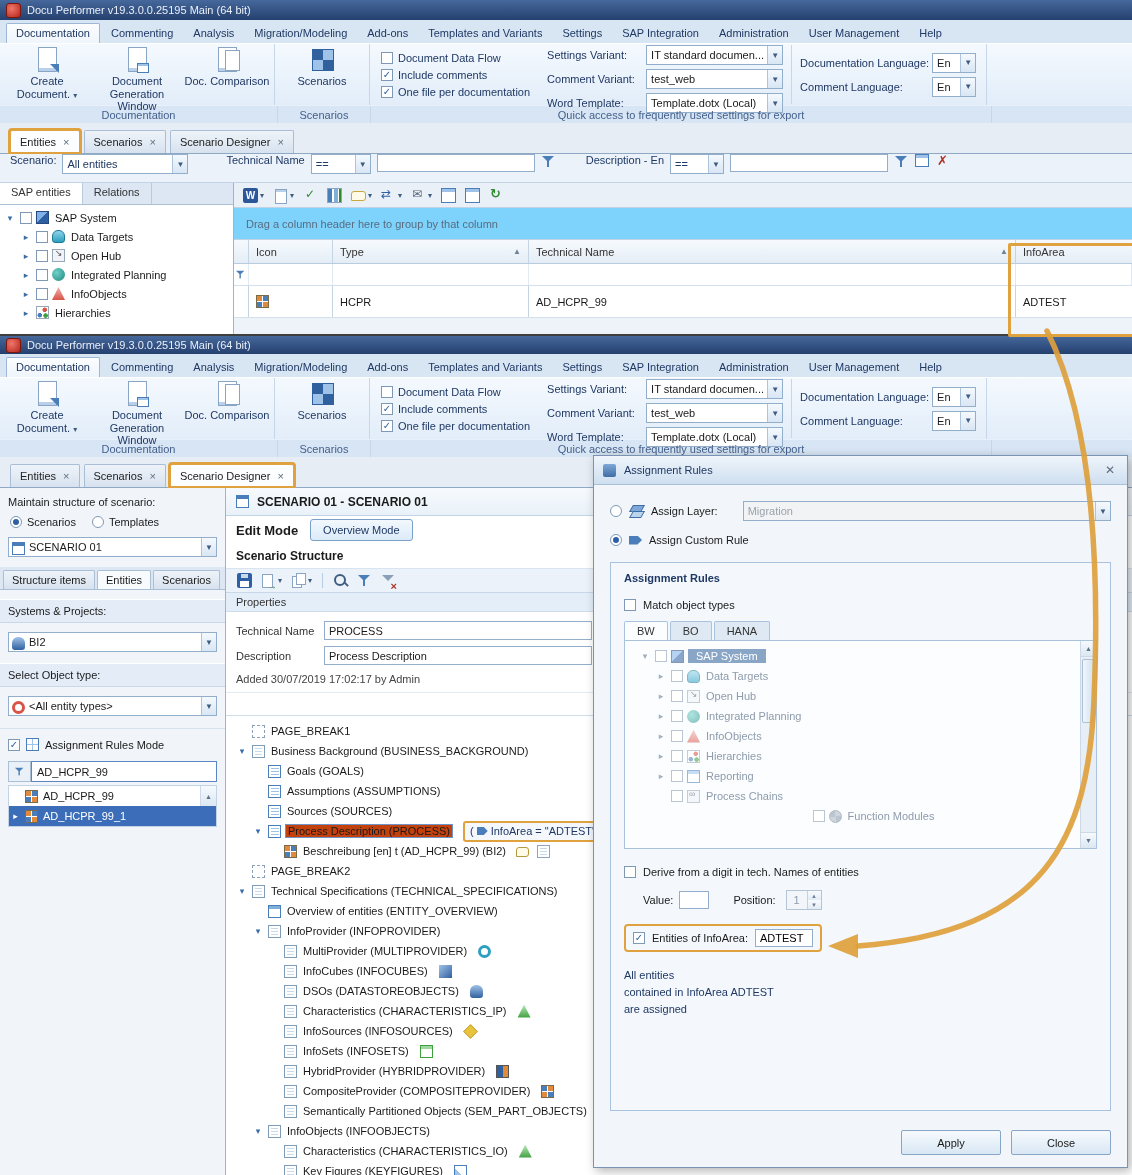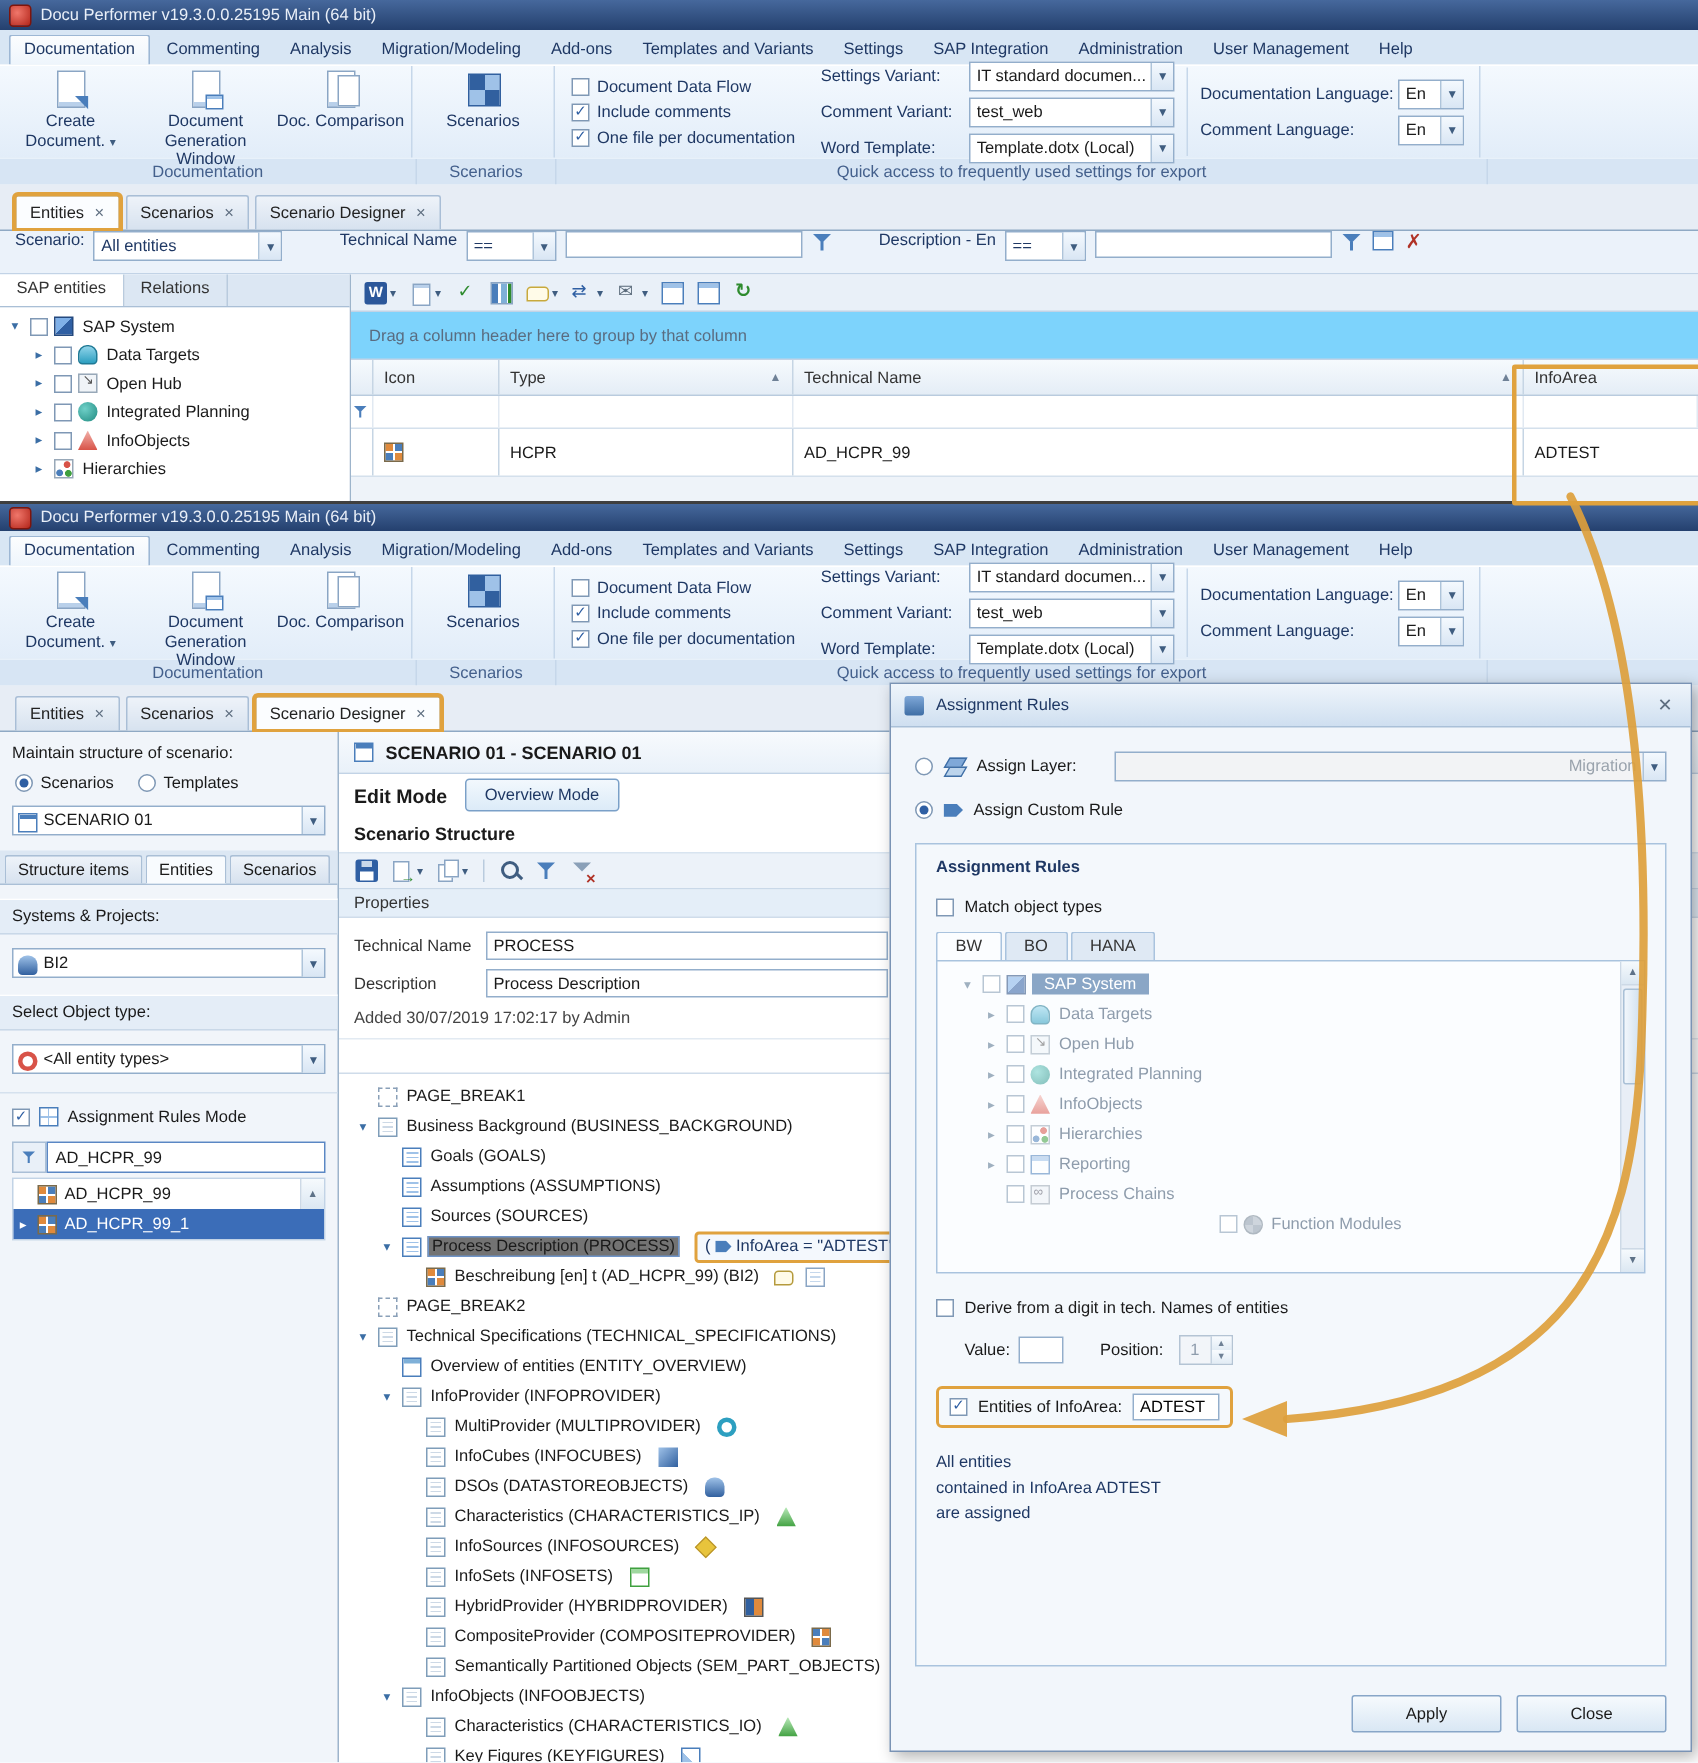--- a/index.html
+++ b/index.html
@@ -21,21 +21,21 @@
   .rgroup{display:flex;border-right:1px solid #c6d7ea;padding:1px 2px;}
   .bigbtn{width:88px;display:flex;flex-direction:column;align-items:center;text-align:center;color:#1f3864;padding:2px 1px;line-height:1.15;}
   .bicon{width:26px;height:28px;position:relative;flex:none;}
   .bicon::before{content:"";position:absolute;left:4px;top:0;width:17px;height:23px;background:#fff;border:1px solid #8aa5c4;box-shadow:inset 0 -14px 0 -11px #b9d0ea;}
   .bi-create::after{content:"";position:absolute;right:1px;bottom:2px;width:9px;height:9px;background:#4a7ebb;clip-path:polygon(0 0,100% 0,100% 100%);}
   .bi-docgen::after{content:"";position:absolute;right:1px;bottom:2px;width:10px;height:8px;background:#fff;border:1px solid #4a7ebb;box-shadow:inset 0 2px 0 #9fc2e8;}
   .bi-compare::after{content:"";position:absolute;right:0;top:3px;width:13px;height:19px;background:#fff;border:1px solid #8aa5c4;}
   .bi-scenarios::before{background:conic-gradient(#9fc2e8 0 25%,#31609f 0 50%,#9fc2e8 0 75%,#31609f 0);border:1px solid #31609f;box-shadow:none;left:3px;top:2px;width:20px;height:20px;}
   .checkcol{display:flex;flex-direction:column;justify-content:center;gap:5px;padding:0 9px;}
   .ckrow{display:flex;align-items:center;gap:5px;color:#1f3864;white-space:nowrap;}
-  .selcol{display:flex;flex-direction:column;justify-content:center;gap:4px;padding:0 8px;}
+  .selcol{display:flex;flex-direction:column;justify-content:space-between;gap:4px;padding:0 8px;}
   .srow{display:flex;align-items:center;gap:4px;}
   .selcol .flabel{width:95px;color:#1f3864;white-space:nowrap;}
   .combo{display:inline-flex;align-items:center;height:18px;background:#fff;border:1px solid #93aecb;}
   .combo .ctext{padding:0 4px;white-space:nowrap;overflow:hidden;flex:1;}
   .combo .cbtn{width:14px;align-self:stretch;background:linear-gradient(#f4f9fe,#d9e6f4);border-left:1px solid #aec4da;display:flex;align-items:center;justify-content:center;color:#3f5d80;font-size:8px;flex:none;}
   .combo.disabled{background:#f2f3f5;color:#9aa3ad;}
   .langcol{display:flex;flex-direction:column;justify-content:center;gap:4px;padding:0 8px;border-left:1px solid #c6d7ea;}
   .langcol .flabel{width:128px;color:#1f3864;white-space:nowrap;}
   .ribbon-labels{height:17px;flex:none;background:#d7e5f4;border-top:1px solid #e8f1fa;display:flex;color:#44608c;}
   .glab{display:flex;align-items:center;justify-content:center;border-right:1px solid #c6d7ea;height:100%;}
@@ -186,31 +186,31 @@
   .mp-toolbar{height:23px;flex:none;padding:0 8px;background:#ecf2f9;border-top:1px solid #d8e4f0;border-bottom:1px solid #c9d8e8;}
   .mp-props-h{height:18px;flex:none;display:flex;align-items:center;padding:0 10px;background:#e4eef8;border-bottom:1px solid #cfdcea;color:#333;}
   .mp-props{flex:none;padding:9px 10px 7px;display:flex;flex-direction:column;gap:6px;border-bottom:1px solid #e2eaf2;}
   .prow{display:flex;align-items:center;gap:8px;}
   .prow .plabel{width:80px;color:#333;}
   .pinput{width:268px;height:19px;border:1px solid #93aecb;background:#fff;padding:0 4px;font:inherit;color:#1a1a1a;box-sizing:border-box;}
   .added{color:#444;padding-top:2px;}
   .mp-gap{height:22px;flex:none;border-bottom:1px solid #cfdcea;}
   .mp-tree{flex:1;overflow:hidden;padding:5px 0 0 6px;}
   .mp-tree .trow{height:20px;}
-  .tlabel.hl{background:#737373;border:1px solid #6f94c8;}
+  .tlabel.hl{background:#c2410c;border:1px solid #6f94c8;}
   .tsuffix{display:inline-flex;align-items:center;gap:3px;margin-left:6px;border:2px solid #e0a23e;border-radius:3px;padding:0 5px;height:17px;color:#1f3864;background:#f4f8fd;}
   .tagicon{width:11px;height:8px;flex:none;background:#4a7ebb;clip-path:polygon(0 0,65% 0,100% 50%,65% 100%,0 100%);}
 
   
   .dialog{position:absolute;left:593px;top:455px;width:535px;height:713px;background:#f2f6fb;border:1px solid #7a93b4;box-shadow:3px 3px 10px rgba(0,0,0,.3);z-index:40;display:flex;flex-direction:column;box-sizing:border-box;}
   .dlg-title{height:28px;flex:none;display:flex;align-items:center;gap:8px;padding:0 9px;background:linear-gradient(#eff5fb,#cfdff0);border-bottom:1px solid #aac0d8;color:#1f3864;}
   .dlgicon{width:13px;height:13px;flex:none;background:linear-gradient(#7fa8d8,#3f6ea5);border-radius:2px;}
   .dlg-close{margin-left:auto;color:#5e6e80;width:16px;text-align:center;font-size:12px;}
   .dlg-body{flex:1;padding:16px 16px 12px;display:flex;flex-direction:column;position:relative;min-height:0;}
-  .dlg-row{display:flex;align-items:center;gap:7px;flex:none;text-align:right;}
+  .dlg-row{display:flex;align-items:center;gap:7px;flex:none;}
   .dlg-row .rlabel{color:#1a1a1a;white-space:nowrap;}
   .layericon{width:15px;height:13px;position:relative;flex:none;}
   .layericon::before,.layericon::after{content:"";position:absolute;left:2px;width:10px;height:5px;background:#bcd4ec;transform:skewX(-30deg);border:1px solid #3f6ea5;}
   .layericon::before{top:0;background:#7fa8d8;}
   .layericon::after{top:6px;}
   .grpbox{margin-top:16px;margin-bottom:44px;border:1px solid #a9c3de;background:#f4f8fc;flex:1;padding:9px 13px;display:flex;flex-direction:column;min-height:0;}
   .grptitle{font-weight:bold;color:#1f3864;margin-bottom:13px;}
   .dlgtabs{display:flex;margin-top:10px;flex:none;}
   .dtab{padding:3px 12px;border:1px solid #a9c3de;border-bottom:none;border-radius:2px 2px 0 0;background:#dfe9f4;margin-right:2px;color:#333;}
   .dtab.active{background:#fbfdff;}

